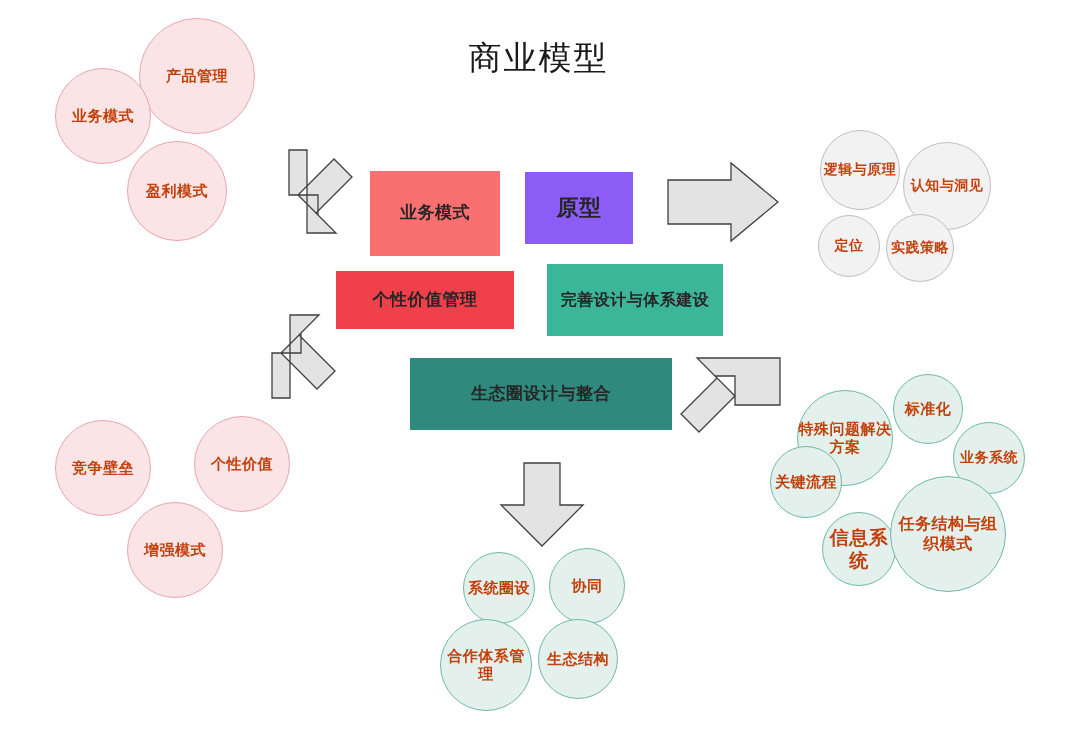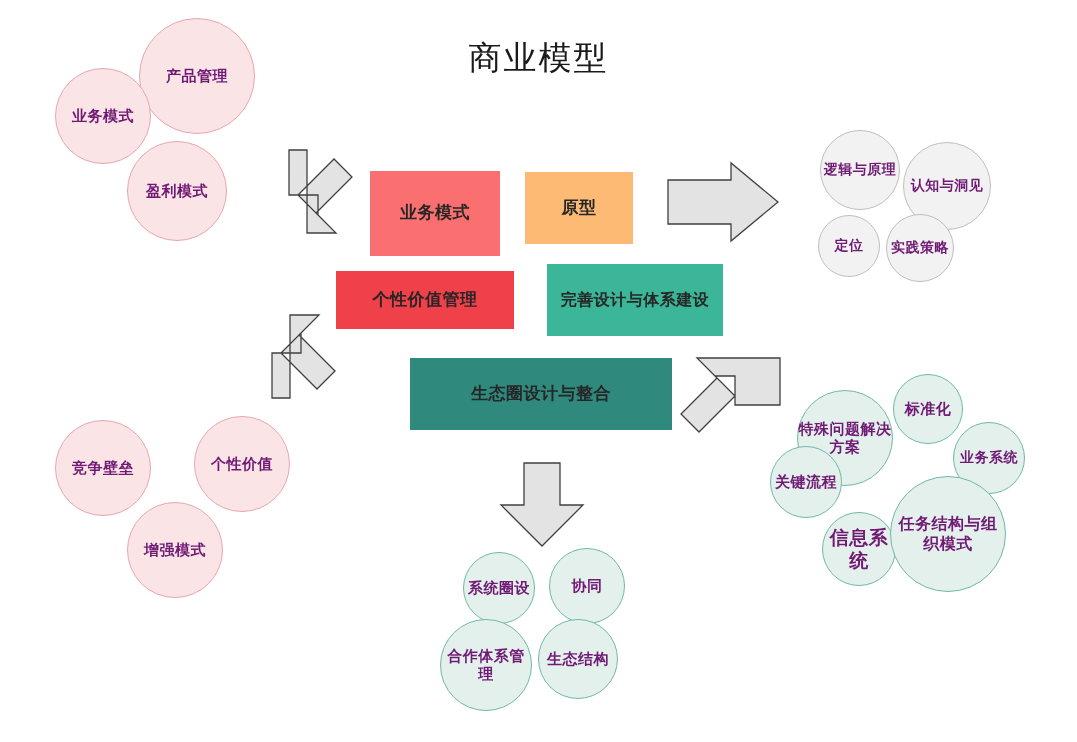--- a/index.html
+++ b/index.html
@@ -29,21 +29,21 @@
     letter-spacing: 2px;
     line-height: 1.2;
   }
   .node {
     position: absolute;
     display: flex;
     align-items: center;
     justify-content: center;
     text-align: center;
     box-sizing: border-box;
-    color: #701a75;
+    color: #c2410c;
     font-weight: bold;
     line-height: 1.22;
     letter-spacing: 0.5px;
   }
   .circle {
     border-radius: 50%;
     border-style: solid;
     border-width: 1px;
   }
   .circle.pink {
@@ -86,21 +86,21 @@
     <polygon points="289,150 289,195 318,195 318,215 298,195 334,159 352,177 316,213 336,233 307,233 307,150"></polygon>
     <polygon points="668,180 731,180 731,163 778,202 731,241 731,224 668,224"></polygon>
     <polygon points="272,398 272,353 301,353 301,333 281,353 317,389 335,371 299,335 319,315 290,315 290,398"></polygon>
     <polygon points="780,405 735,405 735,376 715,376 735,396 699,432 681,414 717,378 697,358 726,358 780,358"></polygon>
     <polygon points="524,463 560,463 560,505 583,505 542,546 501,505 524,505"></polygon>
   </svg>
 
   <div class="node box" style="left: 370px; top: 171px; width: 130px; height: 85px; background: rgb(250, 112, 112); color: rgb(38, 38, 38); font-size: 17px;">
     <span>业务模式</span>
   </div>
-  <div class="node box" style="left: 525px; top: 172px; width: 108px; height: 72px; background: #fdba74; color: rgb(38, 38, 38); font-size: 17px; justify-content: center;">
+  <div class="node box" style="left: 525px; top: 172px; width: 108px; height: 72px; background: #8b5cf6; color: rgb(38, 38, 38); font-size: 22px; justify-content: center;">
     <span>原型</span>
   </div>
   <div class="node box" style="left: 336px; top: 271px; width: 178px; height: 58px; background: rgb(240, 64, 74); color: rgb(38, 38, 38); font-size: 17px;">
     <span>个性价值管理</span>
   </div>
   <div class="node box" style="left: 547px; top: 264px; width: 176px; height: 72px; background: rgb(59, 182, 153); color: rgb(38, 38, 38); font-size: 16px;">
     <span>完善设计与体系建设</span>
   </div>
   <div class="node box" style="left: 410px; top: 358px; width: 262px; height: 72px; background: rgb(47, 138, 125); color: rgb(38, 38, 38); font-size: 17px;">
     <span>生态圈设计与整合</span>

